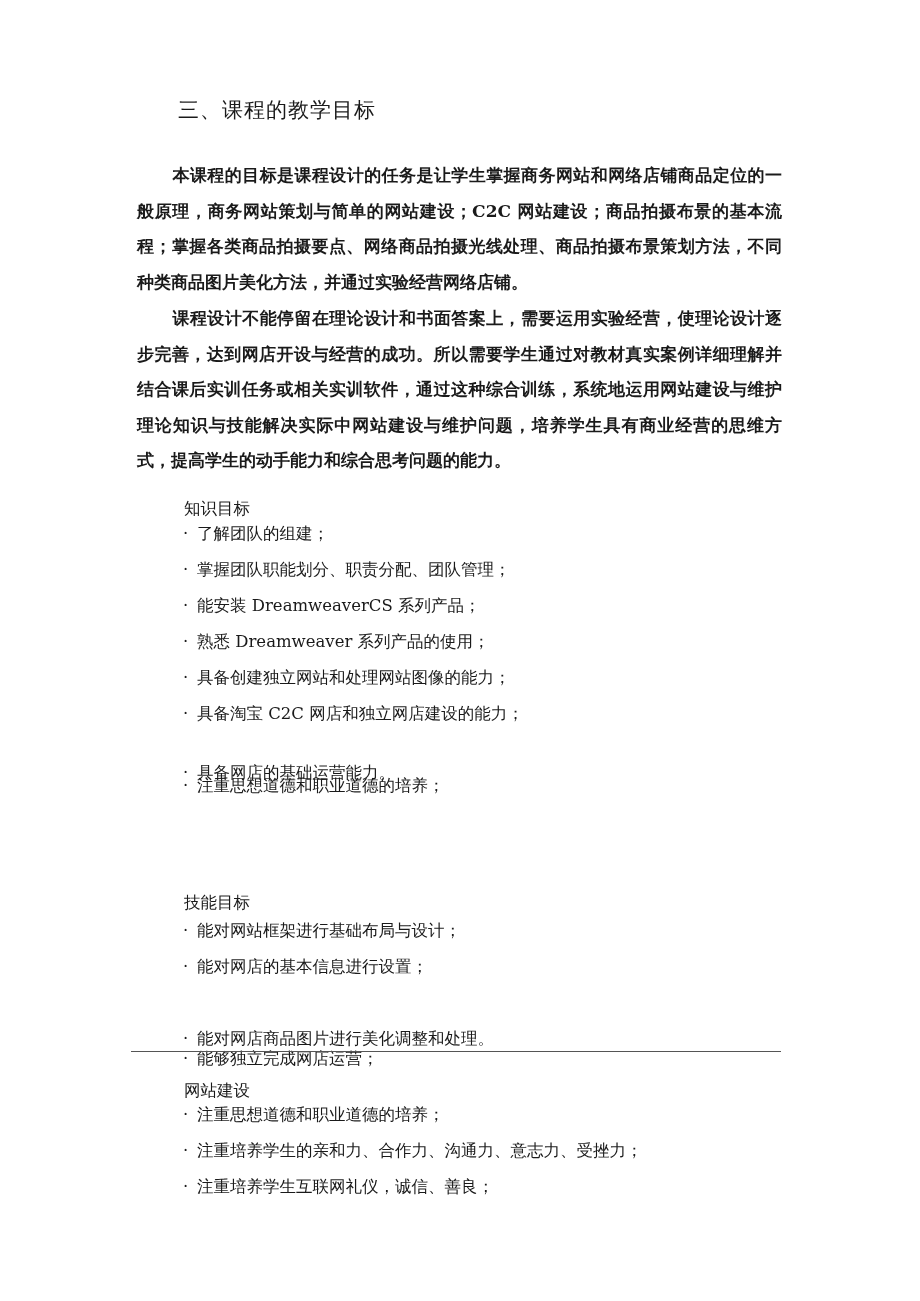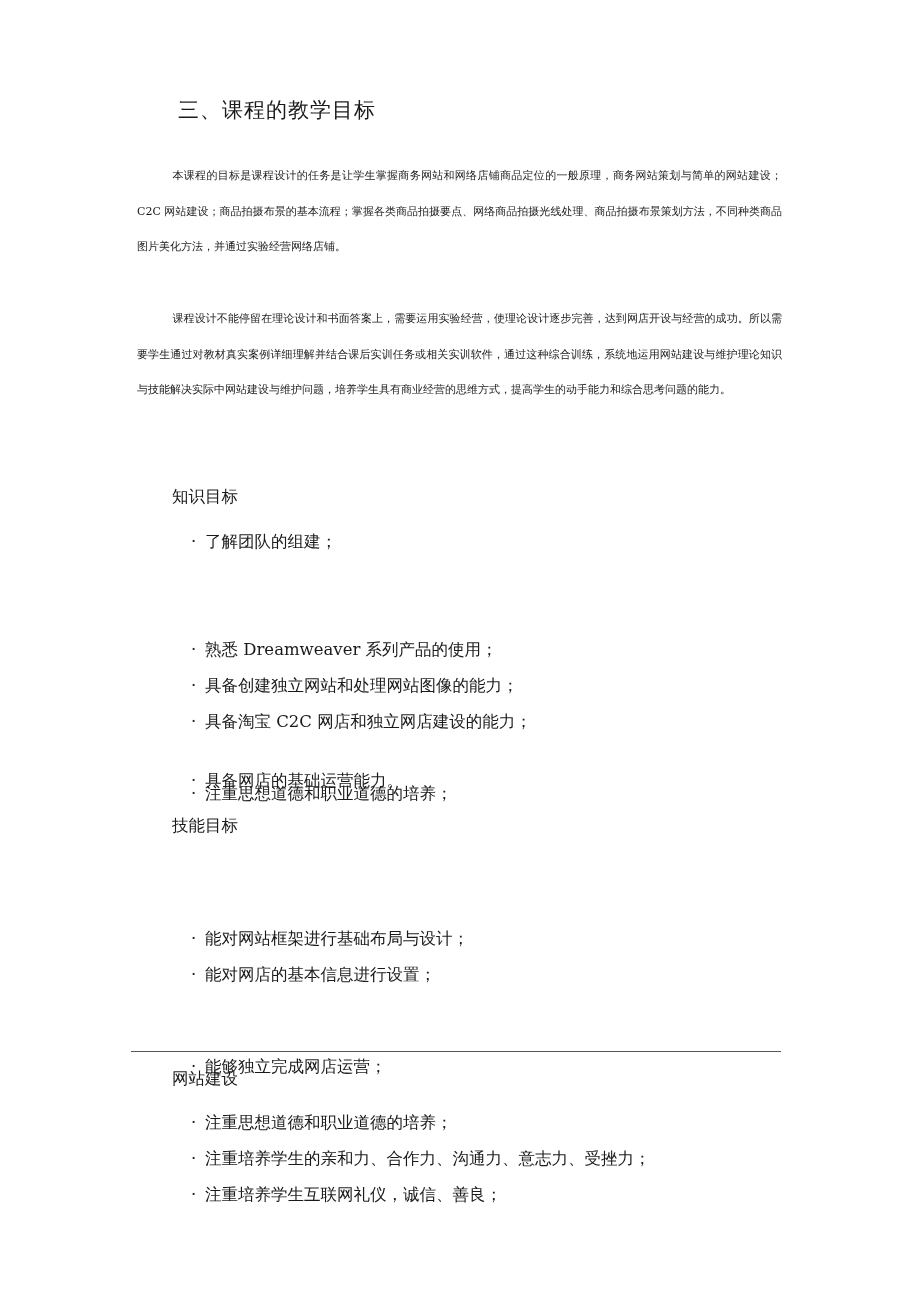--- a/index.html
+++ b/index.html
@@ -1,46 +1,49 @@
 <!DOCTYPE html>
 <html><head>
 <meta charset="utf-8">
 <style>
   html, body { margin: 0; padding: 0; background: #ffffff; }
   body { width: 920px; height: 1301px; position: relative; overflow: hidden;
          font-family: "DejaVu Serif", "Liberation Serif", serif; color: #1a1a1a; }
   .page { position: absolute; left: 0; top: 0; width: 920px; height: 1301px; }
   .h3 { position: absolute; left: 178px; top: 96px; font-size: 21px; letter-spacing: 1px; margin: 0; font-weight: normal; }
-  .para { position: absolute; left: 137px; width: 645px; font-size: 11px; line-height: 35.5px; margin: 0; text-align: justify; text-indent: 35.5px; }
-  .sub { position: absolute; left: 172px; font-size: 16.5px; margin: 0; }
-  .li { position: absolute; left: 183px; font-size: 16.5px; margin: 8px; white-space: nowrap; }
+  .para { position: absolute; left: 137px; width: 645px; font-size: 17px; line-height: 35.5px; margin: 0; text-align: justify; text-indent: 35.5px; font-weight: bold; }
+  .sub { position: absolute; left: 172px; font-size: 16.5px; margin: 12px; }
+  .li { position: absolute; left: 183px; font-size: 16.5px; margin: 0; white-space: nowrap; }
   .li .dot { display: inline-block; width: 14px; }
   .rule { position: absolute; left: 131px; top: 1051px; width: 650px; height: 0; border-top: 1px solid #555; }
 </style>
 </head>
 <body>
 
 <div class="page">
   <h3 class="h3">三、课程的教学目标</h3>
 
   <p class="para" style="top:158px">本课程的目标是课程设计的任务是让学生掌握商务网站和网络店铺商品定位的一般原理，商务网站策划与简单的网站建设；C2C 网站建设；商品拍摄布景的基本流程；掌握各类商品拍摄要点、网络商品拍摄光线处理、商品拍摄布景策划方法，不同种类商品图片美化方法，并通过实验经营网络店铺。</p>
   <p class="para" style="top:301px">课程设计不能停留在理论设计和书面答案上，需要运用实验经营，使理论设计逐步完善，达到网店开设与经营的成功。所以需要学生通过对教材真实案例详细理解并结合课后实训任务或相关实训软件，通过这种综合训练，系统地运用网站建设与维护理论知识与技能解决实际中网站建设与维护问题，培养学生具有商业经营的思维方式，提高学生的动手能力和综合思考问题的能力。</p>
 
   <p class="sub" style="top:486px">知识目标</p>
   <p class="li" style="top:523px"><span class="dot">·</span><span>了解团队的组建；</span></p>
+  <p class="li" style="top:559px"><span class="dot">·</span><span>掌握团队职能划分、职责分配、团队管理；</span></p>
+  <p class="li" style="top:595px"><span class="dot">·</span><span>能安装 DreamweaverCS 系列产品；</span></p>
   <p class="li" style="top:631px"><span class="dot">·</span><span>熟悉 Dreamweaver 系列产品的使用；</span></p>
   <p class="li" style="top:667px"><span class="dot">·</span><span>具备创建独立网站和处理网站图像的能力；</span></p>
   <p class="li" style="top:703px"><span class="dot">·</span><span>具备淘宝 C2C 网店和独立网店建设的能力；</span></p>
   <p class="li" style="top:775px"><span class="dot">·</span><span>注重思想道德和职业道德的培养；</span></p>
   <p class="li" style="top:762px"><span class="dot">·</span><span>具备网店的基础运营能力。</span></p>
 
-  <p class="sub" style="top:815px">技能目标</p>
+  <p class="sub" style="top:880px">技能目标</p>
   <p class="li" style="top:920px"><span class="dot">·</span><span>能对网站框架进行基础布局与设计；</span></p>
   <p class="li" style="top:956px"><span class="dot">·</span><span>能对网店的基本信息进行设置；</span></p>
   <p class="li" style="top:1048px"><span class="dot">·</span><span>能够独立完成网店运营；</span></p>
+  <p class="li" style="top:1028px"><span class="dot">·</span><span>能对网店商品图片进行美化调整和处理。</span></p>
 
   <div class="rule"></div>
 
   <p class="sub" style="top:1068px">网站建设</p>
   <p class="li" style="top:1104px"><span class="dot">·</span><span>注重思想道德和职业道德的培养；</span></p>
   <p class="li" style="top:1140px"><span class="dot">·</span><span>注重培养学生的亲和力、合作力、沟通力、意志力、受挫力；</span></p>
   <p class="li" style="top:1176px"><span class="dot">·</span><span>注重培养学生互联网礼仪，诚信、善良；</span></p>
 </div>
 
 </body></html>

